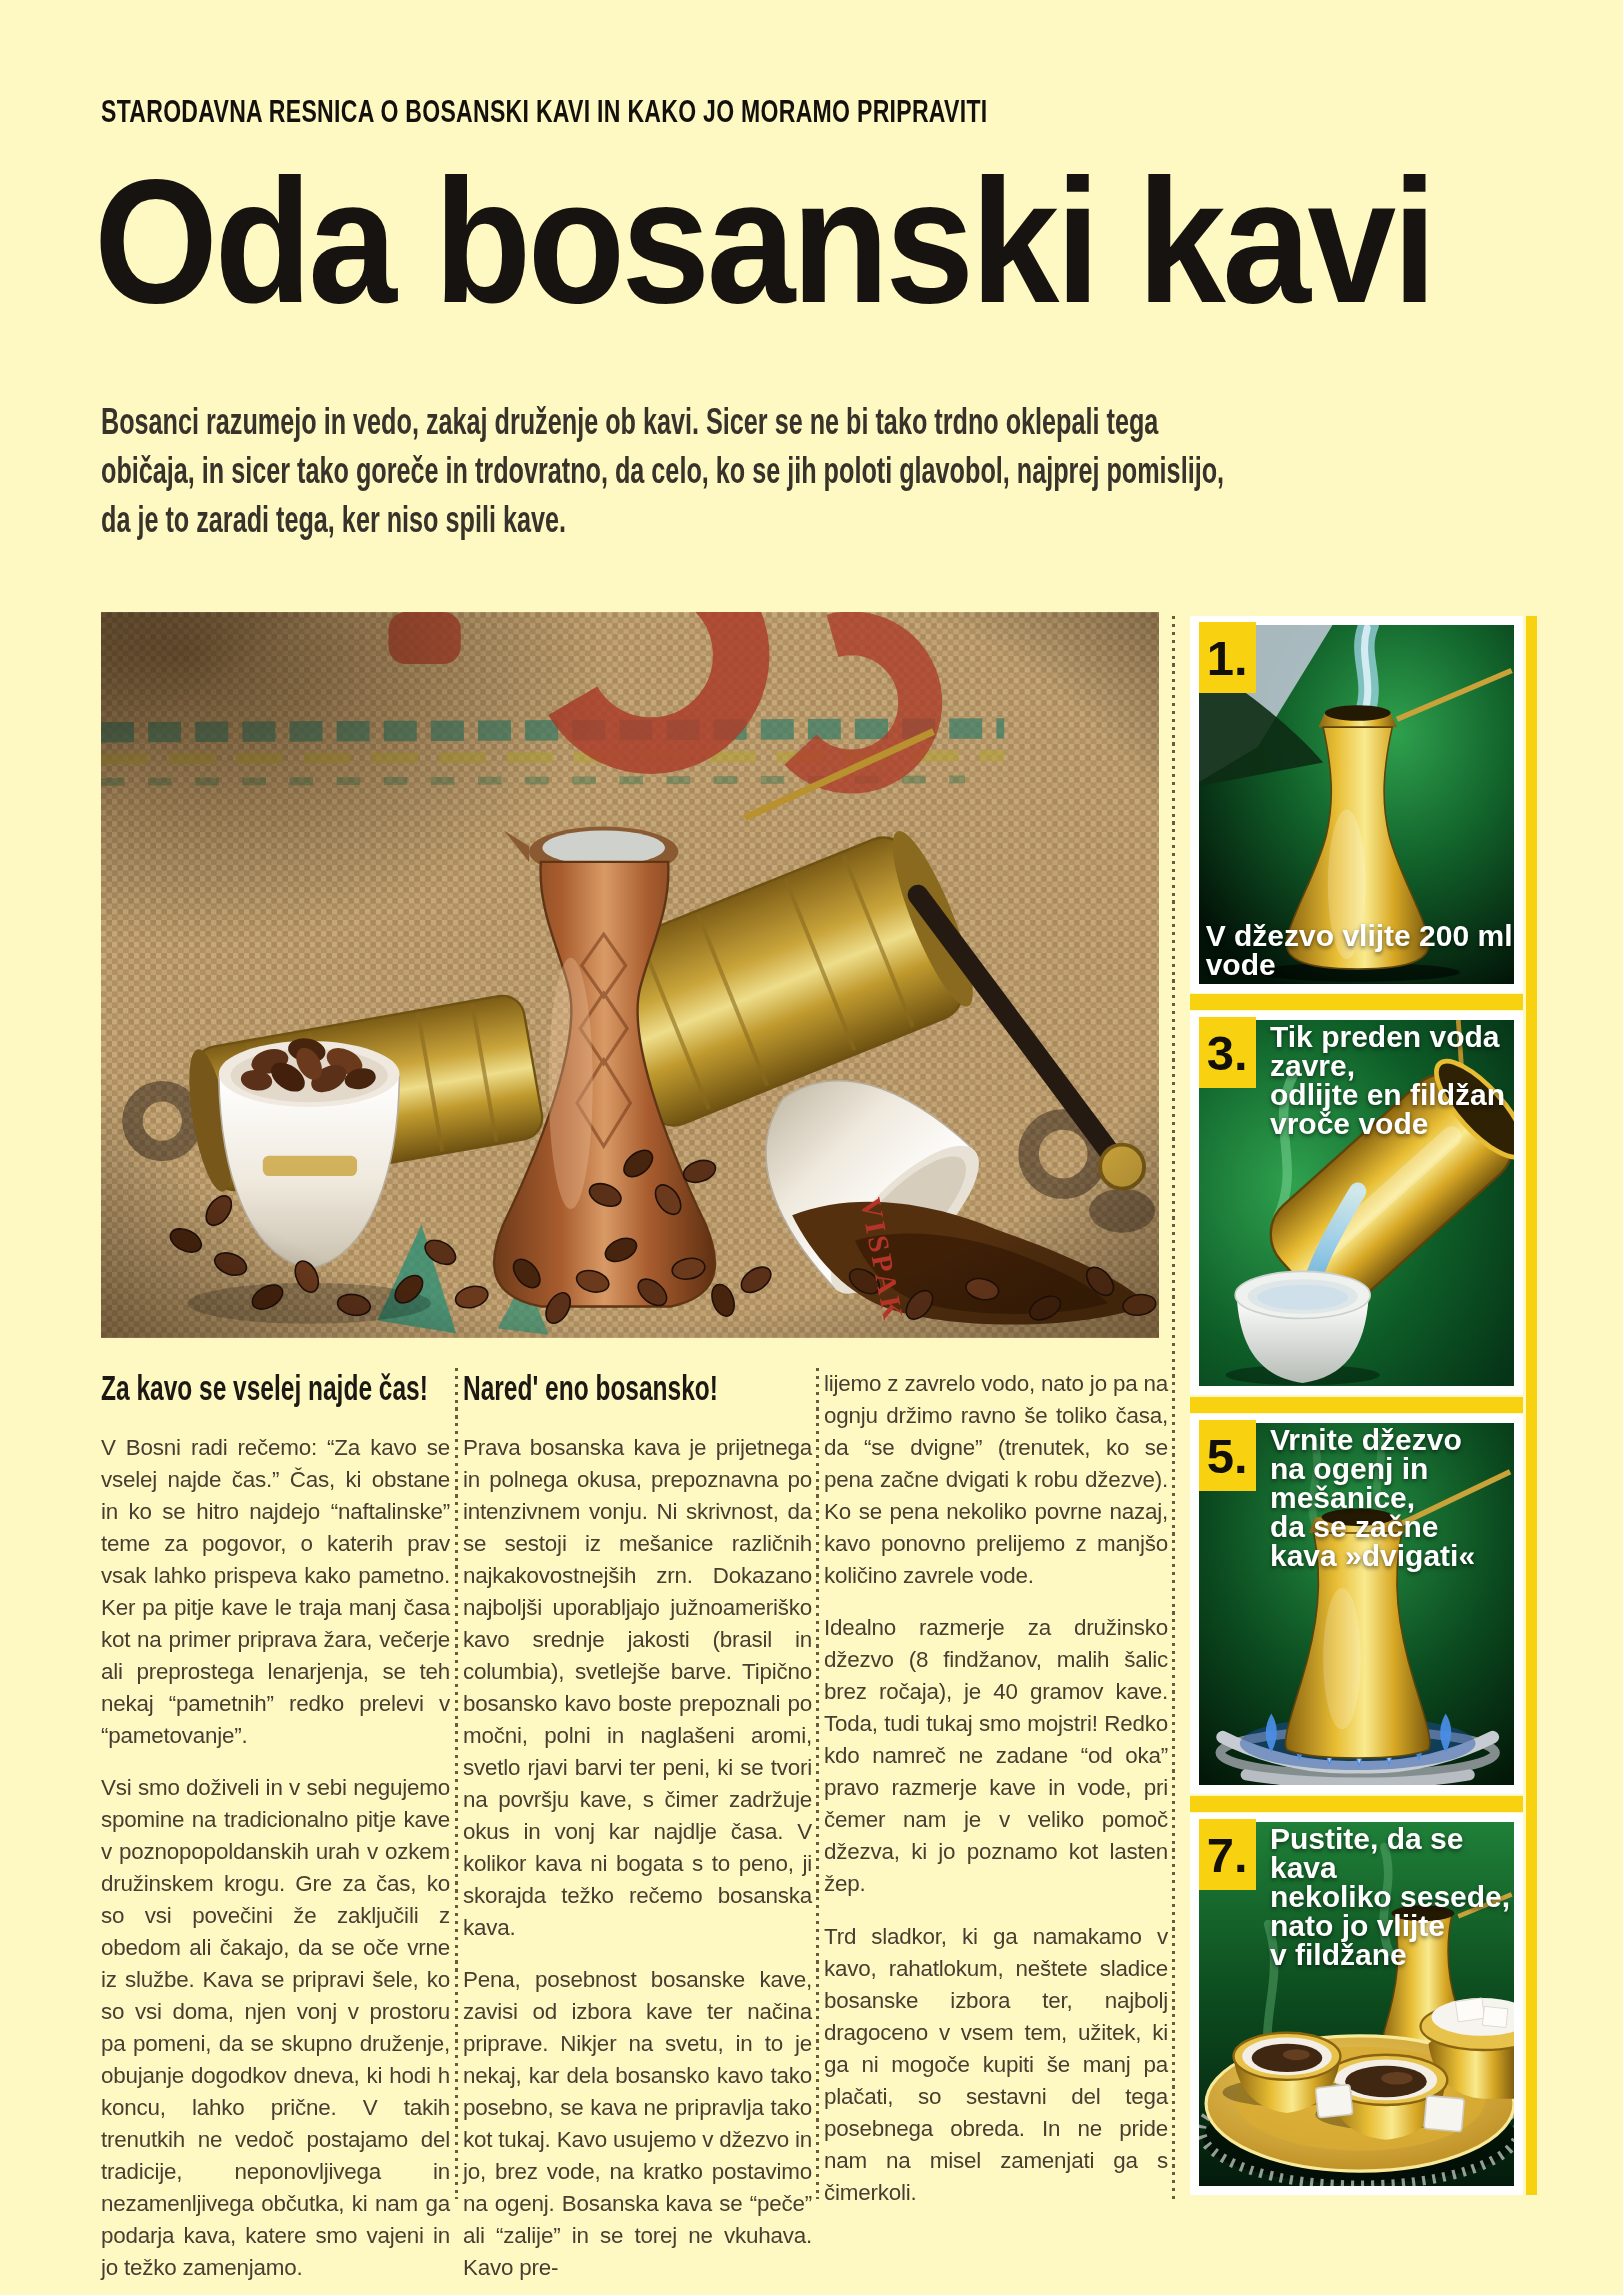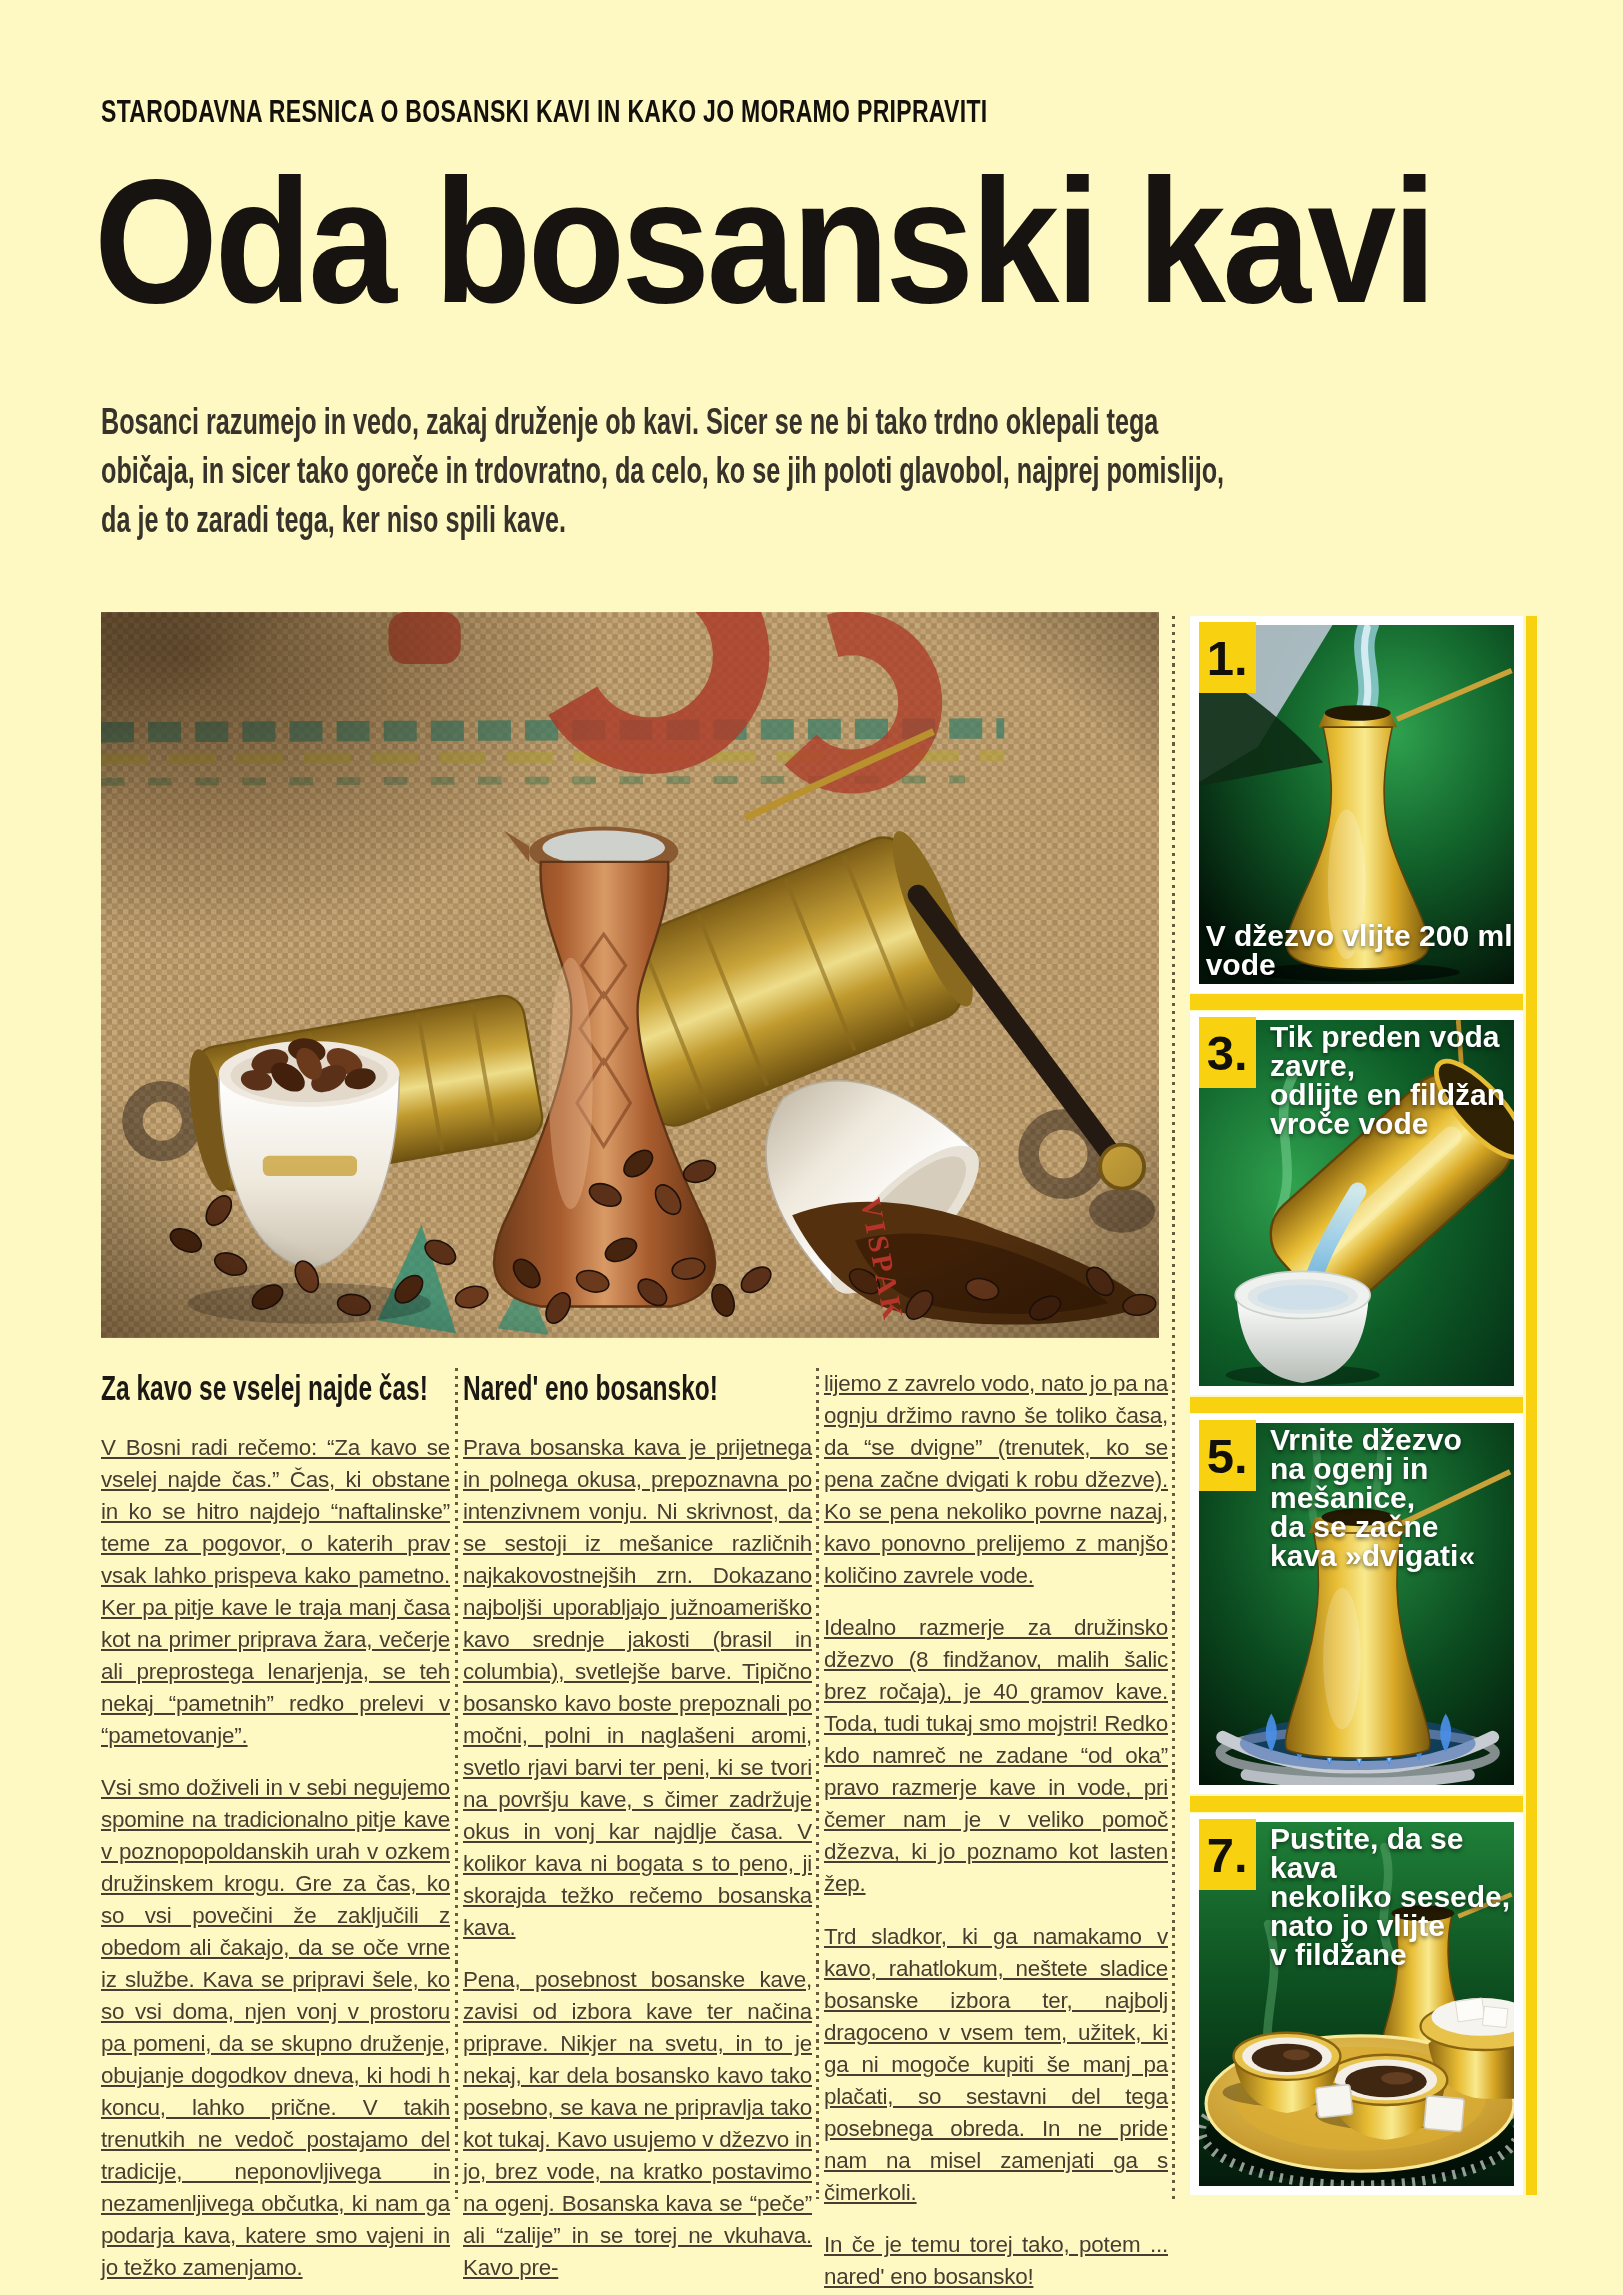--- a/index.html
+++ b/index.html
@@ -27,21 +27,21 @@
   #sep-col1{left:455px;top:1368px;height:831px;}
   #sep-col2{left:816px;top:1368px;height:831px;}
 
   .col{position:absolute;top:1368px;}
   #col-1{left:101px;width:349px;}
   #col-2{left:463px;width:349px;}
   #col-3{left:824px;width:344px;}
   .col-heading{font-size:35px;font-weight:bold;color:#1c1813;white-space:nowrap;
                transform:scaleX(.70);transform-origin:0 0;margin:0 0 23.6px 0;}
   .col p{font-size:22.4px;line-height:32px;text-align:justify;color:#473d30;
-         margin:0 0 20.4px 0;letter-spacing:-0.2px;text-decoration:underline;}
+         margin:0 0 20.4px 0;letter-spacing:-0.2px;}
 
   .goldbar{position:absolute;left:1190px;width:333px;height:15.7px;background:#F8D211;}
   .goldstrip{position:absolute;left:1526px;top:616px;width:11px;height:1579px;background:#F8D211;}
 
   .step-box{position:absolute;left:1190px;width:333px;background:#ffffff;}
   #step-1{top:616px;height:377px;}
   #step-3{top:1011px;height:384px;}
   #step-5{top:1414px;height:380px;}
   #step-7{top:1813px;height:382px;}
   .step-img{position:absolute;left:8.6px;top:8.6px;right:8.6px;bottom:8.6px;overflow:hidden;background:#0a3a18;}
@@ -233,21 +233,20 @@
   </div>
   <div class="col" id="col-2">
     <h2 class="col-heading">Nared' eno bosansko!</h2>
     <p>Prava bosanska kava je prijetnega in polnega okusa, prepoznavna po intenzivnem vonju. Ni skrivnost, da se sestoji iz mešanice različnih najkakovostnejših zrn. Dokazano najboljši uporabljajo južnoameriško kavo srednje jakosti (brasil in columbia), svetlejše barve. Tipično bosansko kavo boste prepoznali po močni, polni in naglašeni aromi, svetlo rjavi barvi ter peni, ki se tvori na površju kave, s čimer zadržuje okus in vonj kar najdlje časa. V kolikor kava ni bogata s to peno, ji skorajda težko rečemo bosanska kava.</p>
     <p>Pena, posebnost bosanske kave, zavisi od izbora kave ter načina priprave. Nikjer na svetu, in to je nekaj, kar dela bosansko kavo tako posebno, se kava ne pripravlja tako kot tukaj. Kavo usujemo v džezvo in jo, brez vode, na kratko postavimo na ogenj. Bosanska kava se “peče” ali “zalije” in se torej ne vkuhava. Kavo pre-</p>
   </div>
   <div class="col" id="col-3">
     <p>lijemo z zavrelo vodo, nato jo pa na ognju držimo ravno še toliko časa, da “se dvigne” (trenutek, ko se pena začne dvigati k robu džezve). Ko se pena nekoliko povrne nazaj, kavo ponovno prelijemo z manjšo količino zavrele vode.</p>
     <p>Idealno razmerje za družinsko džezvo (8 findžanov, malih šalic brez ročaja), je 40 gramov kave. Toda, tudi tukaj smo mojstri! Redko kdo namreč ne zadane “od oka” pravo razmerje kave in vode, pri čemer nam je v veliko pomoč džezva, ki jo poznamo kot lasten žep.</p>
     <p>Trd sladkor, ki ga namakamo v kavo, rahatlokum, neštete sladice bosanske izbora ter, najbolj dragoceno v vsem tem, užitek, ki ga ni mogoče kupiti še manj pa plačati, so sestavni del tega posebnega obreda. In ne pride nam na misel zamenjati ga s čimerkoli.</p>
-    <p>In če je temu torej tako, potem ... nared' eno bosansko!</p>
   </div>
 
   <div class="goldbar" style="top:994px"></div>
   <div class="goldbar" style="top:1397px"></div>
   <div class="goldbar" style="top:1796px"></div>
   <div class="goldstrip"></div>
 
   <div class="step-box" id="step-1">
     <div class="step-img">
       <svg viewBox="0 0 402 458" preserveAspectRatio="none">

